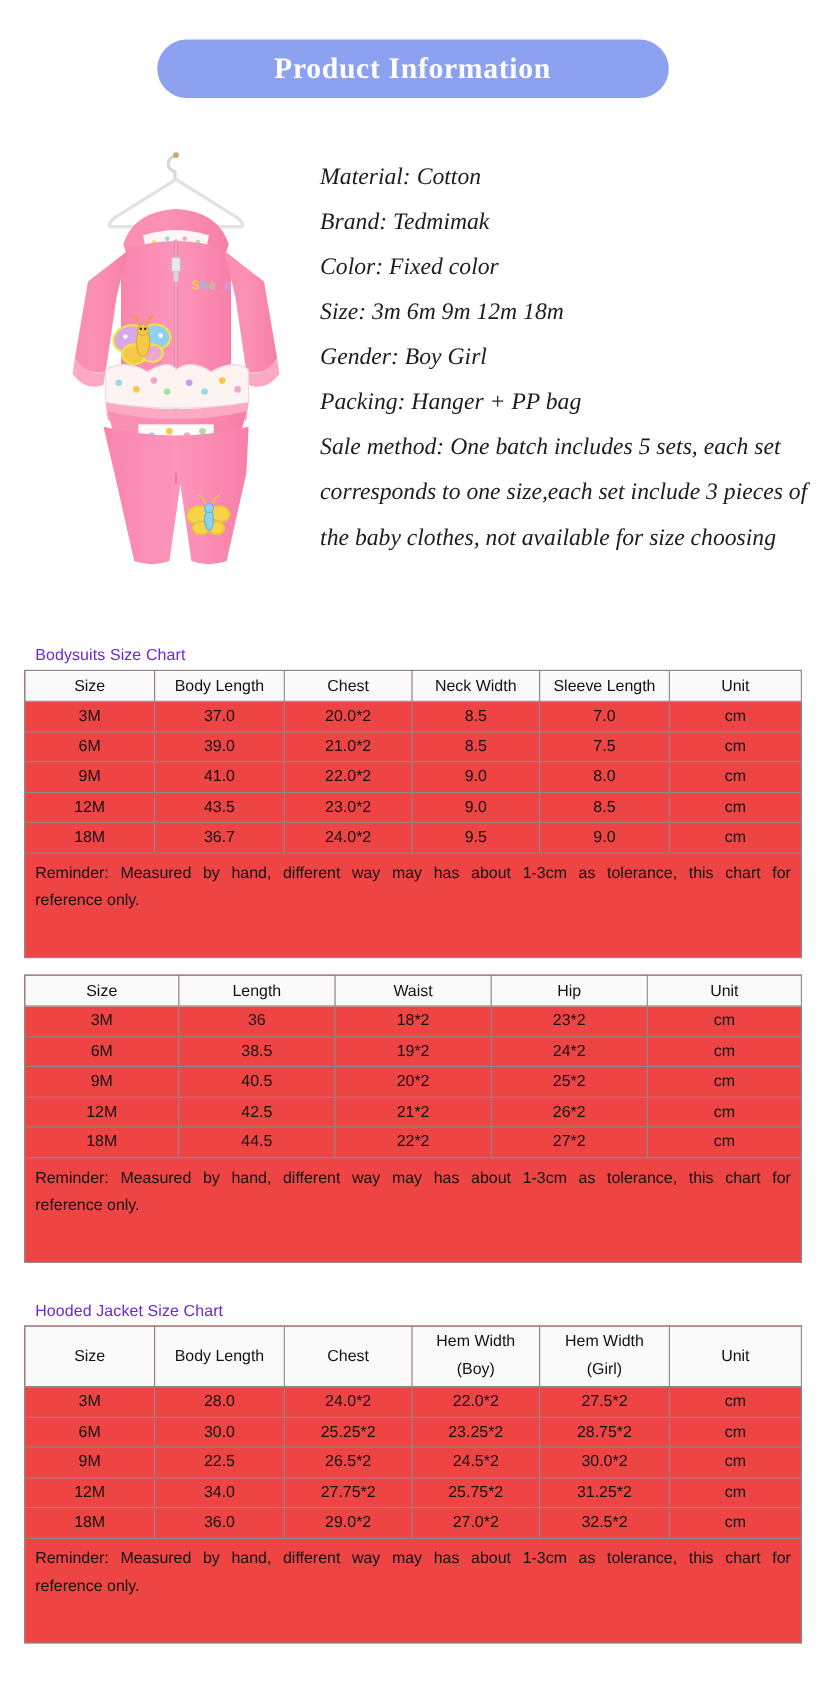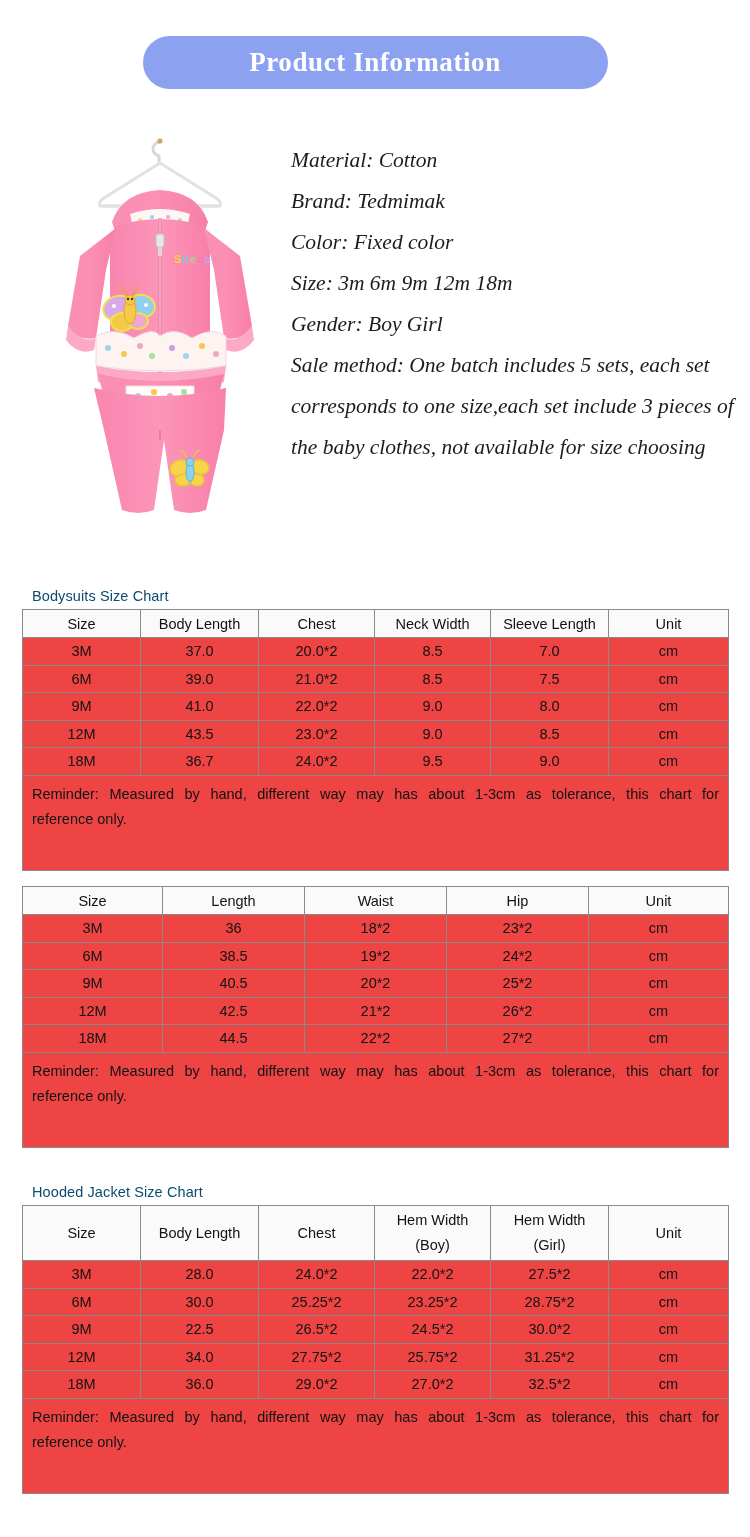--- a/index.html
+++ b/index.html
@@ -73,21 +73,21 @@
   .specs .line { white-space: nowrap; }
   .specs .para {
     white-space: normal;
     line-height: 41px;
   }
 
   
   .chart-block { position: absolute; left: 22px; width: 706px; }
   .chart-title {
     font-size: 14.5px;
-    color: #0c4a6e;
+    color: #6d28d9;
     margin-left: 10px;
     margin-bottom: 5px;
     letter-spacing: 0.1px;
   }
   table.size-table {
     width: 706px;
     border-collapse: collapse;
     table-layout: fixed;
     background: #ef4444;
   }
@@ -256,20 +256,21 @@
       </g>
     </svg>
   </div>
 
   <div class="specs">
     <div class="line">Material: Cotton</div>
     <div class="line">Brand: Tedmimak</div>
     <div class="line">Color: Fixed color</div>
     <div class="line">Size: 3m 6m 9m 12m 18m</div>
     <div class="line">Gender: Boy Girl</div>
+    <div class="line">Packing: Hanger + PP bag</div>
     <div class="para">Sale method: One batch includes 5 sets, each set corresponds to one size,each set include 3 pieces of the baby clothes, not available for size choosing</div>
   </div>
 </div>
 
 <div class="chart-block" id="chart-0" style="top:588px;">
   <div class="chart-title">Bodysuits Size Chart</div>
   <table class="size-table">
       <colgroup>
         <col style="width: 118px;">
         <col style="width: 118px;">

